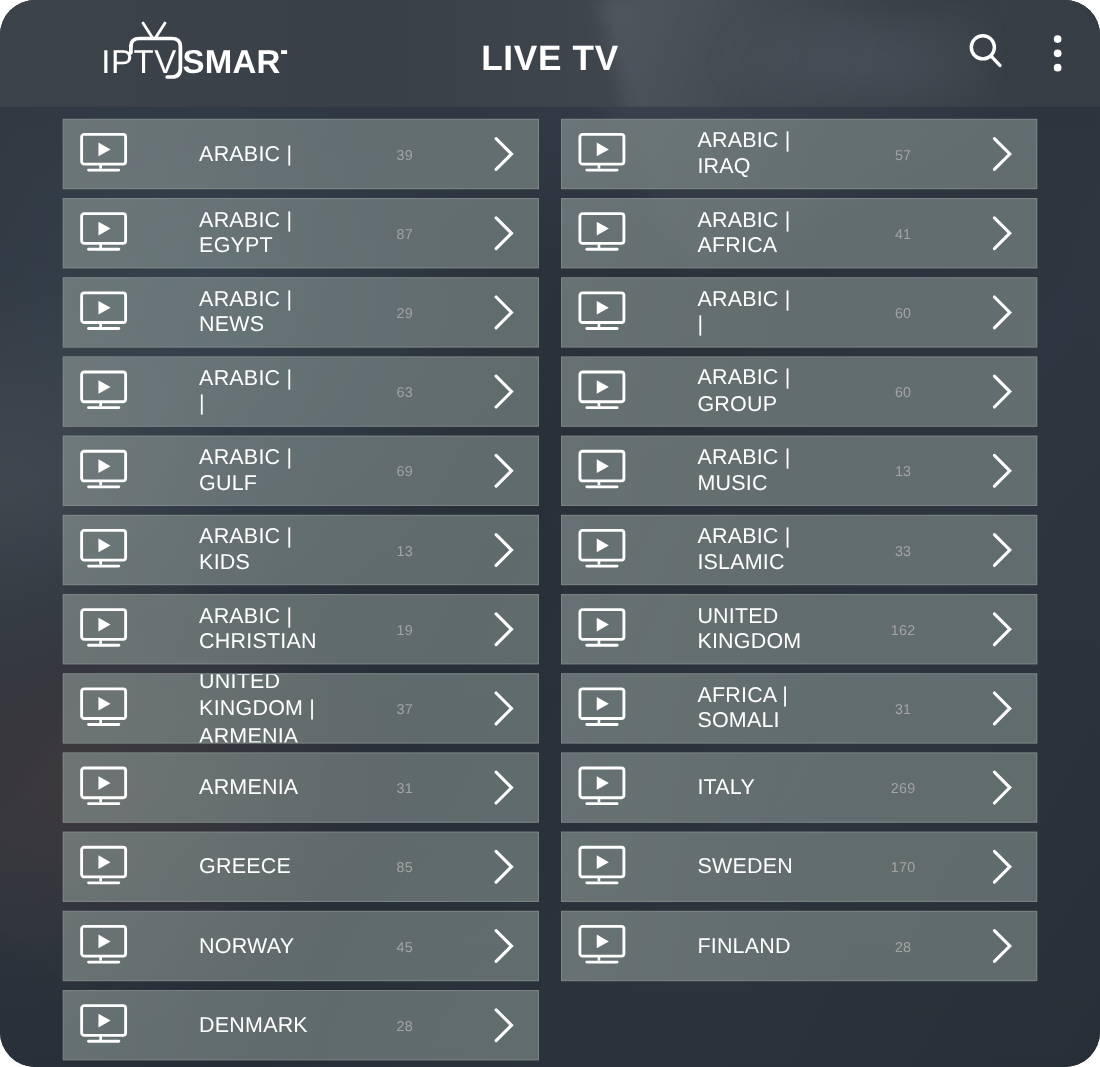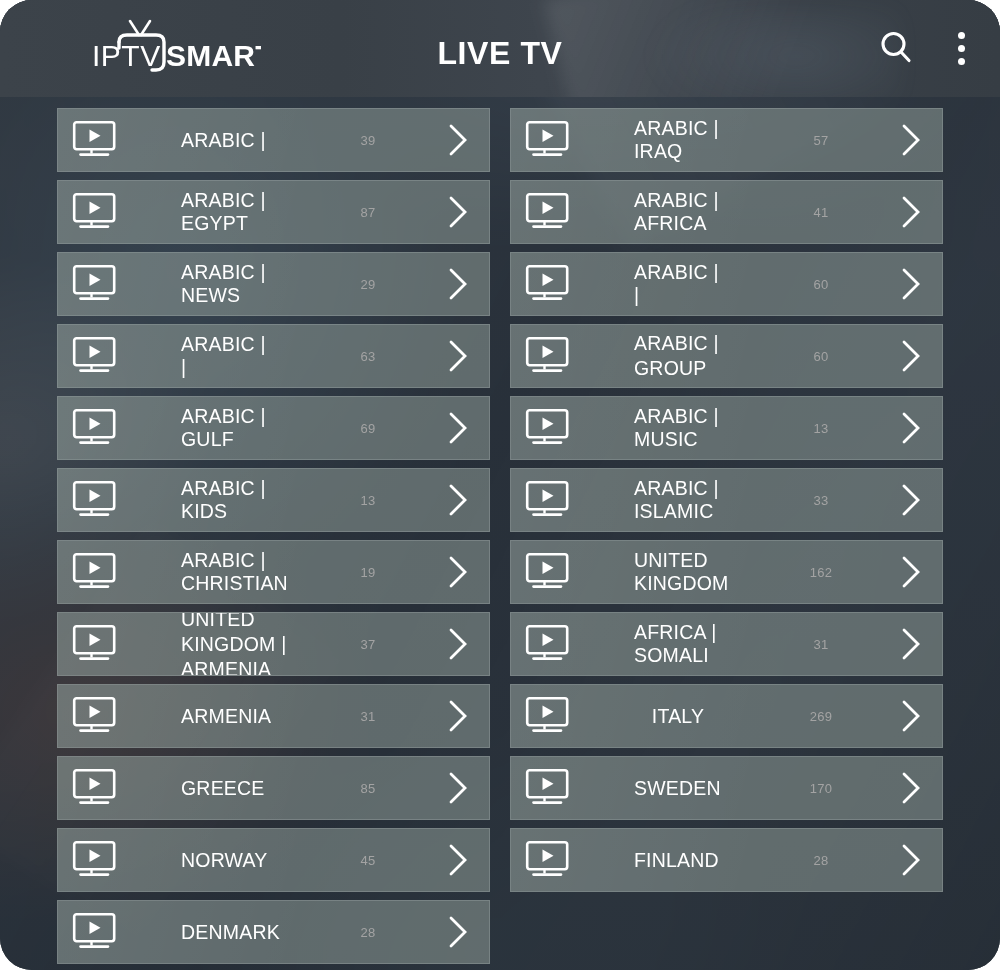--- a/index.html
+++ b/index.html
@@ -156,21 +156,21 @@
     color: #ffffff;
     font-size: 19.5px;
     line-height: 23px;
     letter-spacing: 0.2px;
     padding-left: 26px;
     padding-right: 8px;
     white-space: pre-wrap;
     z-index: 1;
   }
   .row-label.two-line { font-size: 19.5px; line-height: 25px; }
-  .row-label.centered { text-align: center; padding-right: 40px; }
+  .row-label.centered { padding-right: 40px; }
 
   .row-count {
     flex: 0 0 auto;
     color: #a3a3a3;
     font-size: 13px;
     letter-spacing: 0.2px;
     text-align: center;
     min-width: 46px;
     z-index: 1;
   }

